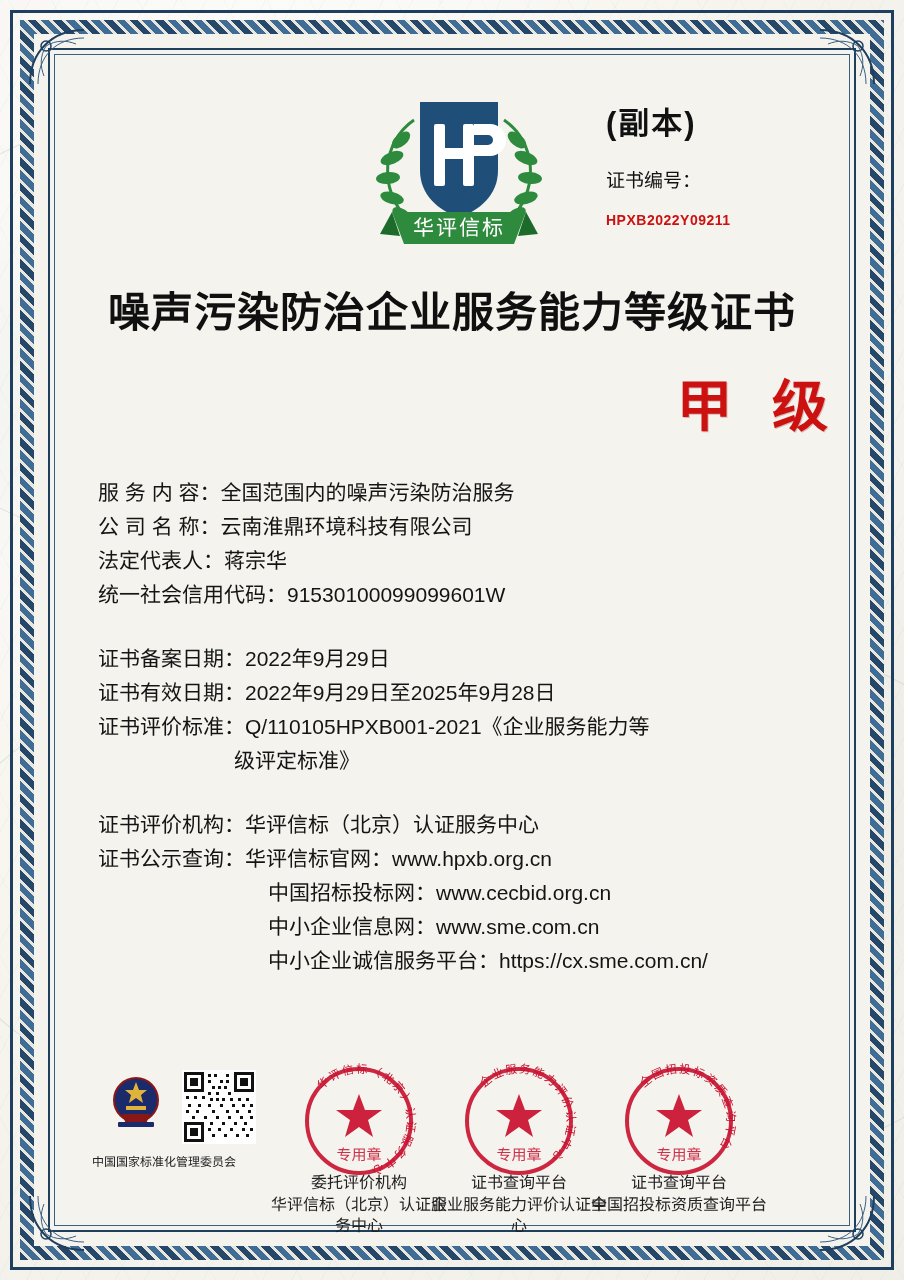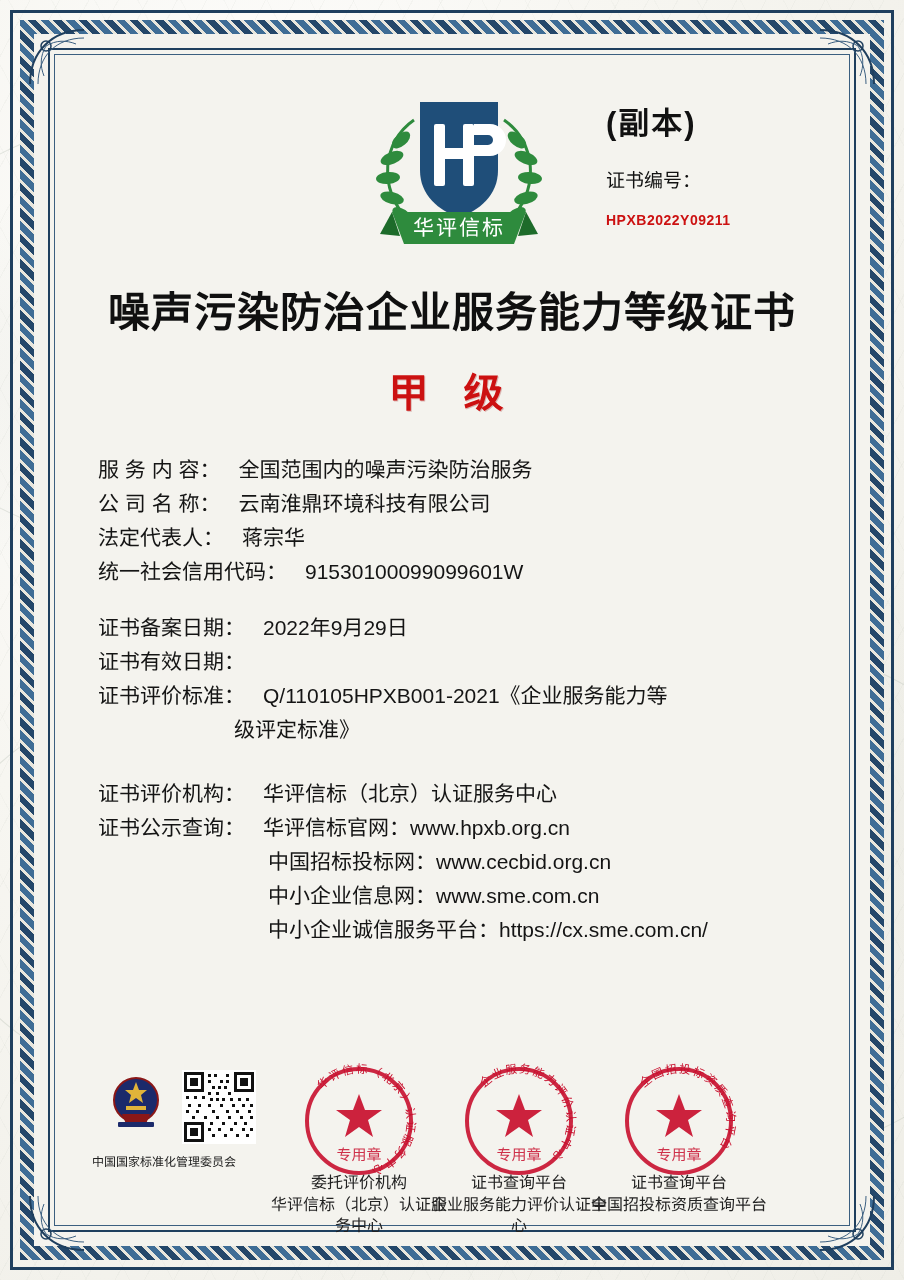--- a/index.html
+++ b/index.html
@@ -133,44 +133,43 @@
   
   .main-title {
     text-align: center;
     font-size: 42px;
     font-weight: bold;
     color: #101010;
     letter-spacing: 1px;
     margin-top: 4px;
   }
   .grade {
-    text-align: center;
-    font-size: 40px;
+    text-align: right;
+    font-size: 56px;
     font-weight: bold;
     color: #cc1111;
     letter-spacing: 12px;
     margin-top: 22px;
     text-shadow: 1px 1px 0 rgba(140,0,0,0.25);
   }
 
   
   .block {
     margin-top: 34px;
     padding-left: 34px;
     font-size: 21px;
     color: #141414;
     line-height: 1.62;
   }
-  .block.second { margin-top: 22px; text-align: center; }
+  .block.second { margin-top: 30px; text-align: center; }
   .block.third  { margin-top: 30px; }
 
   .row {
     display: flex;
     align-items: flex-start;
-    gap: 18px;
   }
   .row .label {
     white-space: nowrap;
     color: #141414;
   }
   .row .value {
     color: #141414;
   }
   .indent-value {
     padding-left: 170px;
@@ -354,20 +353,21 @@
       </div>
     </div>
 
     <div class="block second">
       <div class="row">
         <span class="label">证书备案日期：</span>
         <span class="value">2022年9月29日</span>
       </div>
       <div class="row">
         <span class="label">证书有效日期：</span>
+        <span class="value">2022年9月29日至2025年9月28日</span>
       </div>
       <div class="row">
         <span class="label">证书评价标准：</span>
         <span class="value">Q/110105HPXB001-2021《企业服务能力等</span>
       </div>
       <div class="row">
         <span class="value indent-value2">级评定标准》</span>
       </div>
     </div>
 

